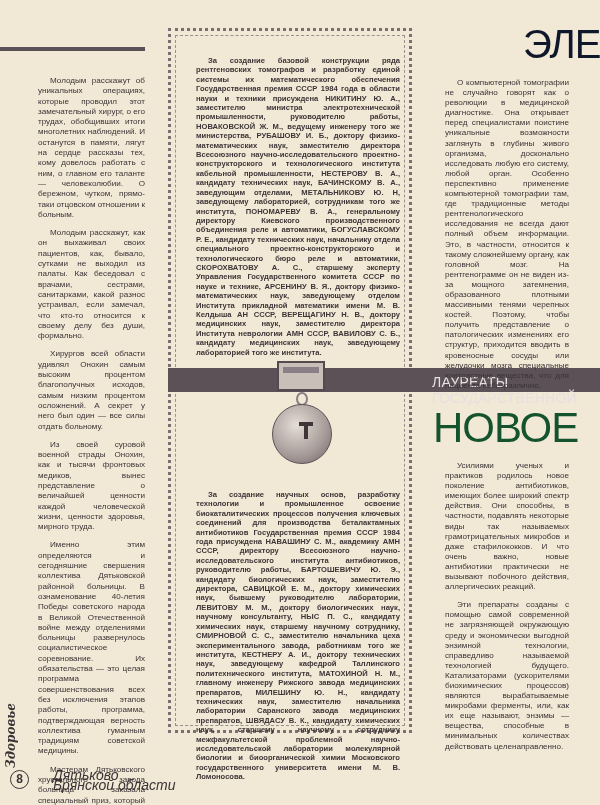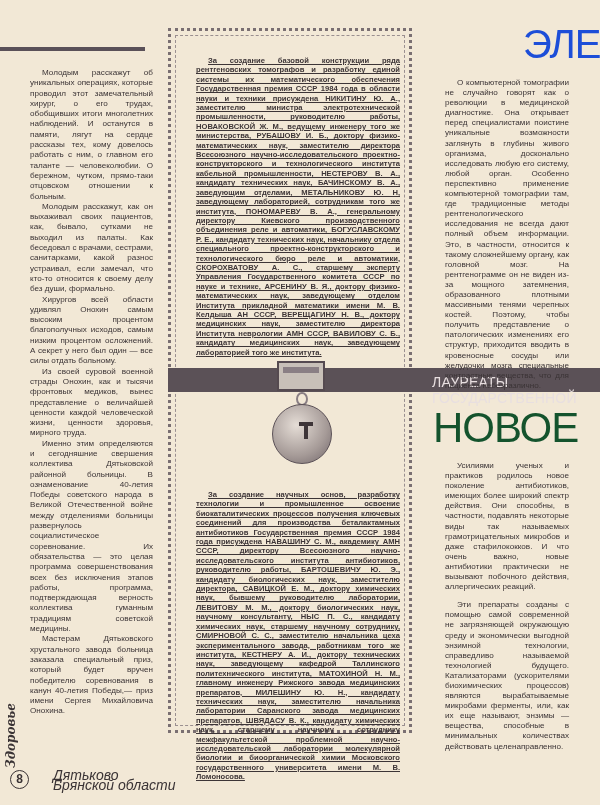--- a/index.html
+++ b/index.html
@@ -8,21 +8,21 @@
     background: #f2e8d6;
     position: relative;
     font-family: "Liberation Sans", sans-serif;
     color: #3a3335;
   }
   .col-left {
     position: absolute; left: 30px; top: 68px; width: 123px;
     font-size: 8.1px; line-height: 10.3px; text-align: justify;
     hyphens: manual;
   }
-  .col-left p { margin: 0; text-indent: 12px; }
+  .col-left p { margin: 8px; text-indent: 12px; }
   .top-bar {
     position: absolute; left: 0; top: 47px; width: 145px; height: 4px;
     background: #5a5058;
   }
   .dateline {
     position: absolute; left: 33px; top: 770px;
     font-size: 14px; line-height: 10px; font-weight: normal; font-style: italic; margin-left: 20px;
   }
   .page-num {
     position: absolute; left: 10px; top: 770px; width: 17px; height: 17px;
@@ -42,21 +42,21 @@
   }
   .frame-inner {
     position: absolute; left: 4px; top: 4px; right: 4px; bottom: 4px;
     border: 1px dashed #9a8f90;
   }
   .award {
     position: absolute; left: 196px; width: 204px;
     font-size: 7.6px; line-height: 9.4px; font-weight: bold; text-align: justify;
     color: #3d3537;
   }
-  .award p { margin: 0; text-indent: 12px; text-decoration: underline; }
+  .award p { margin: 0; text-indent: 12px; }
   .award-1 { top: 56px; }
   .award-2 { top: 490px; }
   .medal-bar {
     position: absolute; left: 168px; top: 368px; width: 432px; height: 24px;
     background: #5b5157;
   }
   .medal-bar-label {
     position: absolute; left: 432px; top: 374px;
     color: #e8dfe0; font-size: 14px; letter-spacing: 0.2px;
   }
@@ -76,21 +76,21 @@
     position: absolute; left: 272px; top: 404px; width: 58px; height: 58px;
     border-radius: 50%;
     background: radial-gradient(circle at 40% 35%, #e5ddd6, #a59a97 60%, #6f6468);
     border: 1px solid #5b5157;
   }
   .medal-hammer {
     position: absolute; left: 298px; top: 420px; width: 16px; height: 20px;
   }
   .headline-ele {
     position: absolute; left: 523px; top: 24px;
-    font-size: 40px; line-height: 40px; color: #1d4ed8; letter-spacing: -1px;
+    font-size: 40px; line-height: 40px; color: #0f172a; letter-spacing: -1px;
   }
   .headline-novoe {
     position: absolute; left: 433px; top: 407px;
     font-size: 42px; line-height: 42px; color: #14532d; letter-spacing: -1px;
   }
   .col-right {
     position: absolute; left: 437px; width: 140px;
     font-size: 8.1px; line-height: 10.1px; text-align: justify;
   }
   .col-right p { margin: 8px; text-indent: 12px; }

